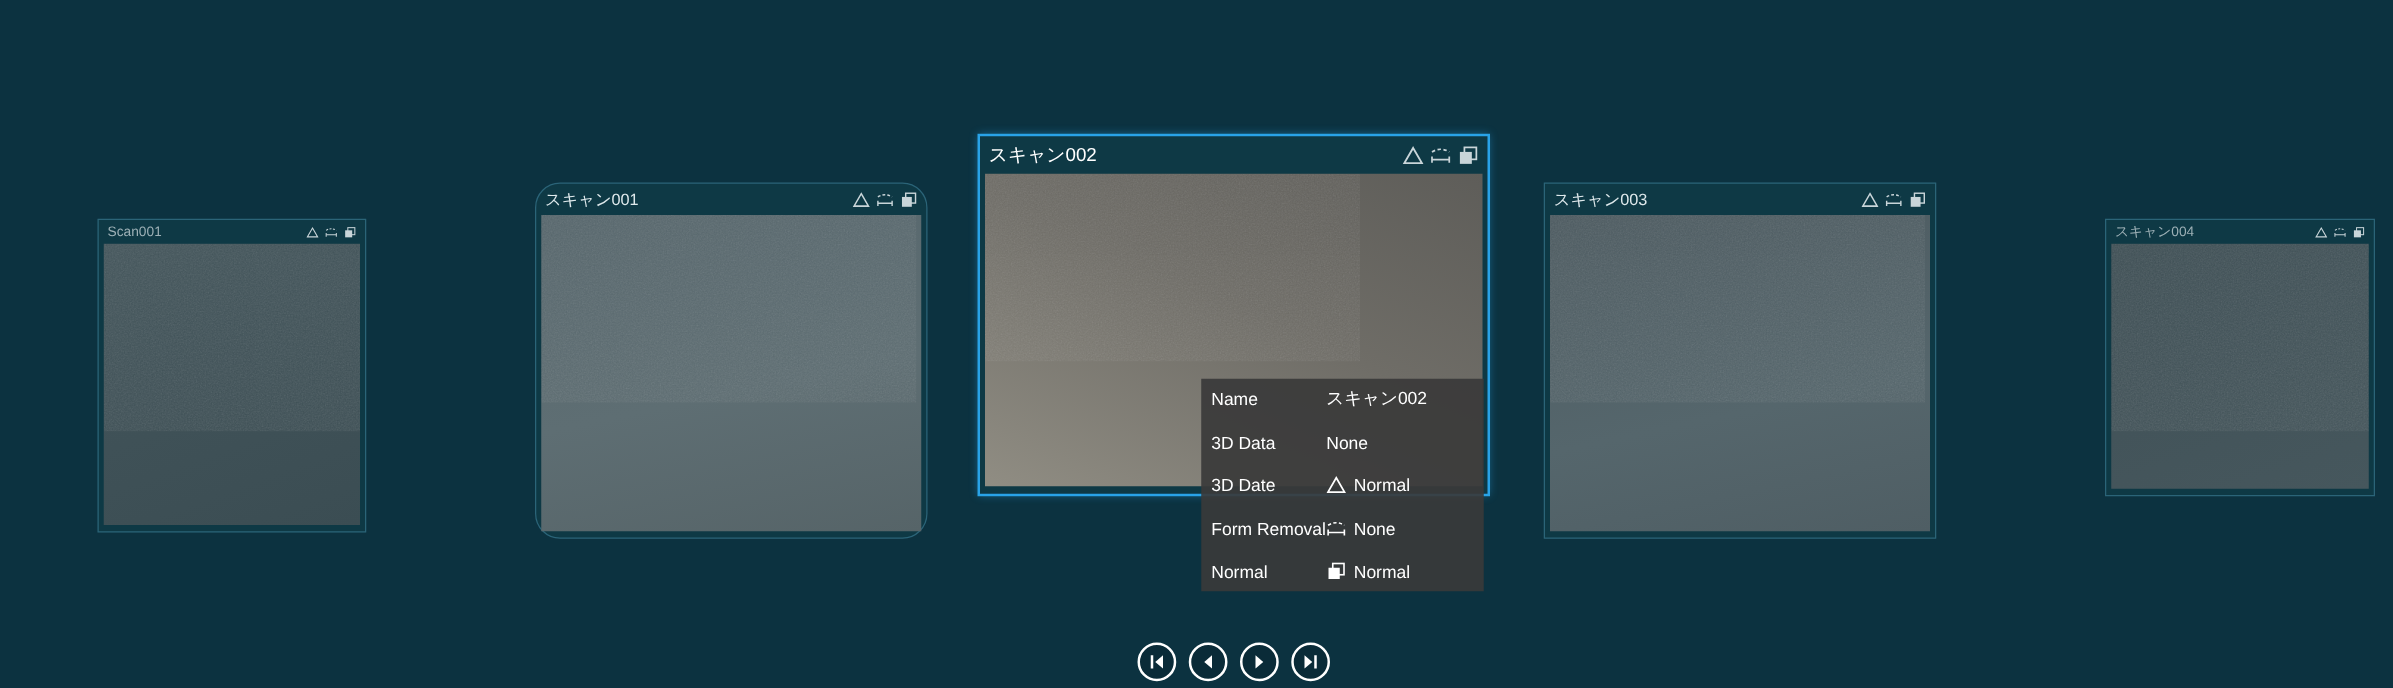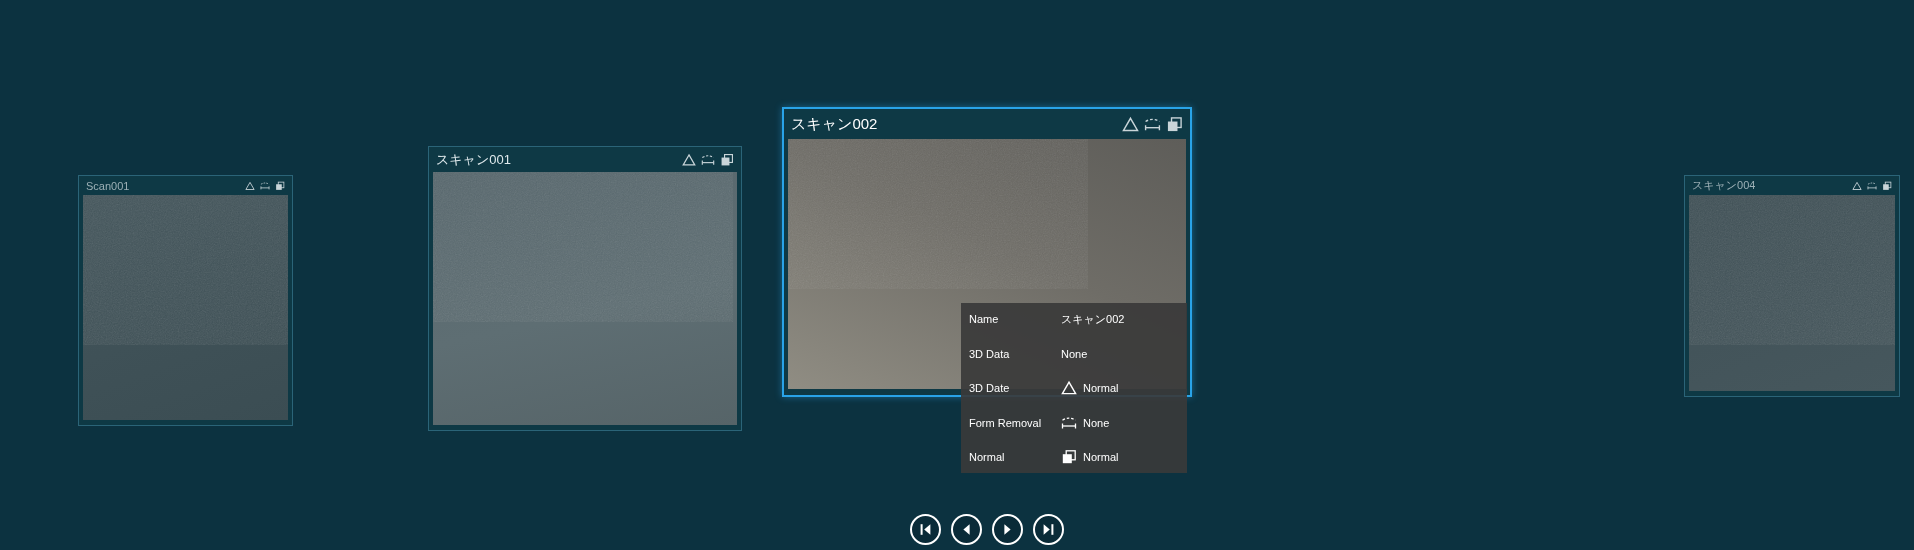--- a/index.html
+++ b/index.html
@@ -20,21 +20,21 @@
 
   .thumb { position:absolute; left:4px; right:4px; bottom:5px; overflow:hidden; }
   .thumb svg.noise { position:absolute; inset:0; opacity:.16; }
 
   
   .card-1 { left:78px;  top:175px; width:215px; height:251px; }
   .card-1 .card-header { height:19px; font-size:11px; color:#9db0b6; }
   .card-1 .thumb { top:19px; }
   .card-1 .header-icons svg { width:10px; height:10px; }
 
-  .card-2 { left:428px; top:146px; width:314px; height:285px; }
+  .card-2 { left:428px; top:146px; width:314px; height:285px;border-radius:20px; }
   .card-2 .card-header { height:25px; font-size:13px; }
   .card-2 .thumb { top:25px; }
   .card-2 .header-icons svg { width:14px; height:14px; }
 
   .card-3 { left:782px; top:107px; width:410px; height:290px; }
   .card-3 .card-header { height:30px; font-size:15px; color:#ffffff; }
   .card-3 .thumb { top:30px; bottom:6px; }
   .card-3 .header-icons svg { width:17px; height:17px; }
 
   .card-4 { left:1235px; top:146px; width:314px; height:285px; }
@@ -49,21 +49,21 @@
 
   
   .tex-small-left  { background:linear-gradient(160deg,#44565c,#3b4d53); }
   .tex-med-left    { background:linear-gradient(168deg,#57676d 0%,#5e6e73 55%,#566468 100%); }
   .tex-large       { background:linear-gradient(205deg,#5e5d59 0%,#6f6d67 45%,#908d83 100%); }
   .tex-med-right   { background:linear-gradient(168deg,#4d5b61 0%,#55666c 60%,#4f5e64 100%); }
   .tex-small-right { background:linear-gradient(160deg,#3f5056,#46575d); }
 
   
   .info-panel { position:absolute; left:177px; top:194px; width:226px; height:170px;
-                background:rgba(58,58,58,.92); color:#fff; font-size:11px;
+                background:rgba(58,58,58,.92); color:#fff; font-size:14px;
                 padding:5px 8px; display:flex; flex-direction:column; justify-content:space-between;gap:12px; }
   .info-row { display:flex; align-items:center; height:22px; }
   .info-label { width:92px; flex:0 0 92px; }
   .info-icon { width:22px; flex:0 0 22px; display:flex; align-items:center; color:#fff; }
   .info-icon svg { width:16px; height:16px; }
   .info-icon.empty { width:0; flex:0 0 0; }
   .info-value { white-space:nowrap; }
 
   
   .nav-bar { position:absolute; left:987px; top:514px; transform:translateX(-50%);
@@ -198,20 +198,41 @@
         <span class="info-icon">
           <svg viewBox="0 0 16 16">
               <use href="#ic-images"></use>
             </svg>
         </span>
         <span class="info-value">Normal</span>
       </div>
     </div>
   </div>
 
+  <div class="card card-4">
+    <div class="card-header">
+      <span class="card-title">スキャン003</span>
+      <span class="header-icons">
+        <svg viewBox="0 0 16 16">
+            <use href="#ic-triangle"></use>
+          </svg>
+        <svg viewBox="0 0 16 16">
+            <use href="#ic-form-removal"></use>
+          </svg>
+        <svg viewBox="0 0 16 16">
+            <use href="#ic-images"></use>
+          </svg>
+      </span>
+    </div>
+    <div class="thumb tex-med-right">
+      <svg class="noise">
+          <rect width="100%" height="100%" filter="url(#grain)"></rect>
+        </svg>
+    </div>
+  </div>
 
   <div class="card card-5">
     <div class="card-header">
       <span class="card-title">スキャン004</span>
       <span class="header-icons">
         <svg viewBox="0 0 16 16">
             <use href="#ic-triangle"></use>
           </svg>
         <svg viewBox="0 0 16 16">
             <use href="#ic-form-removal"></use>

